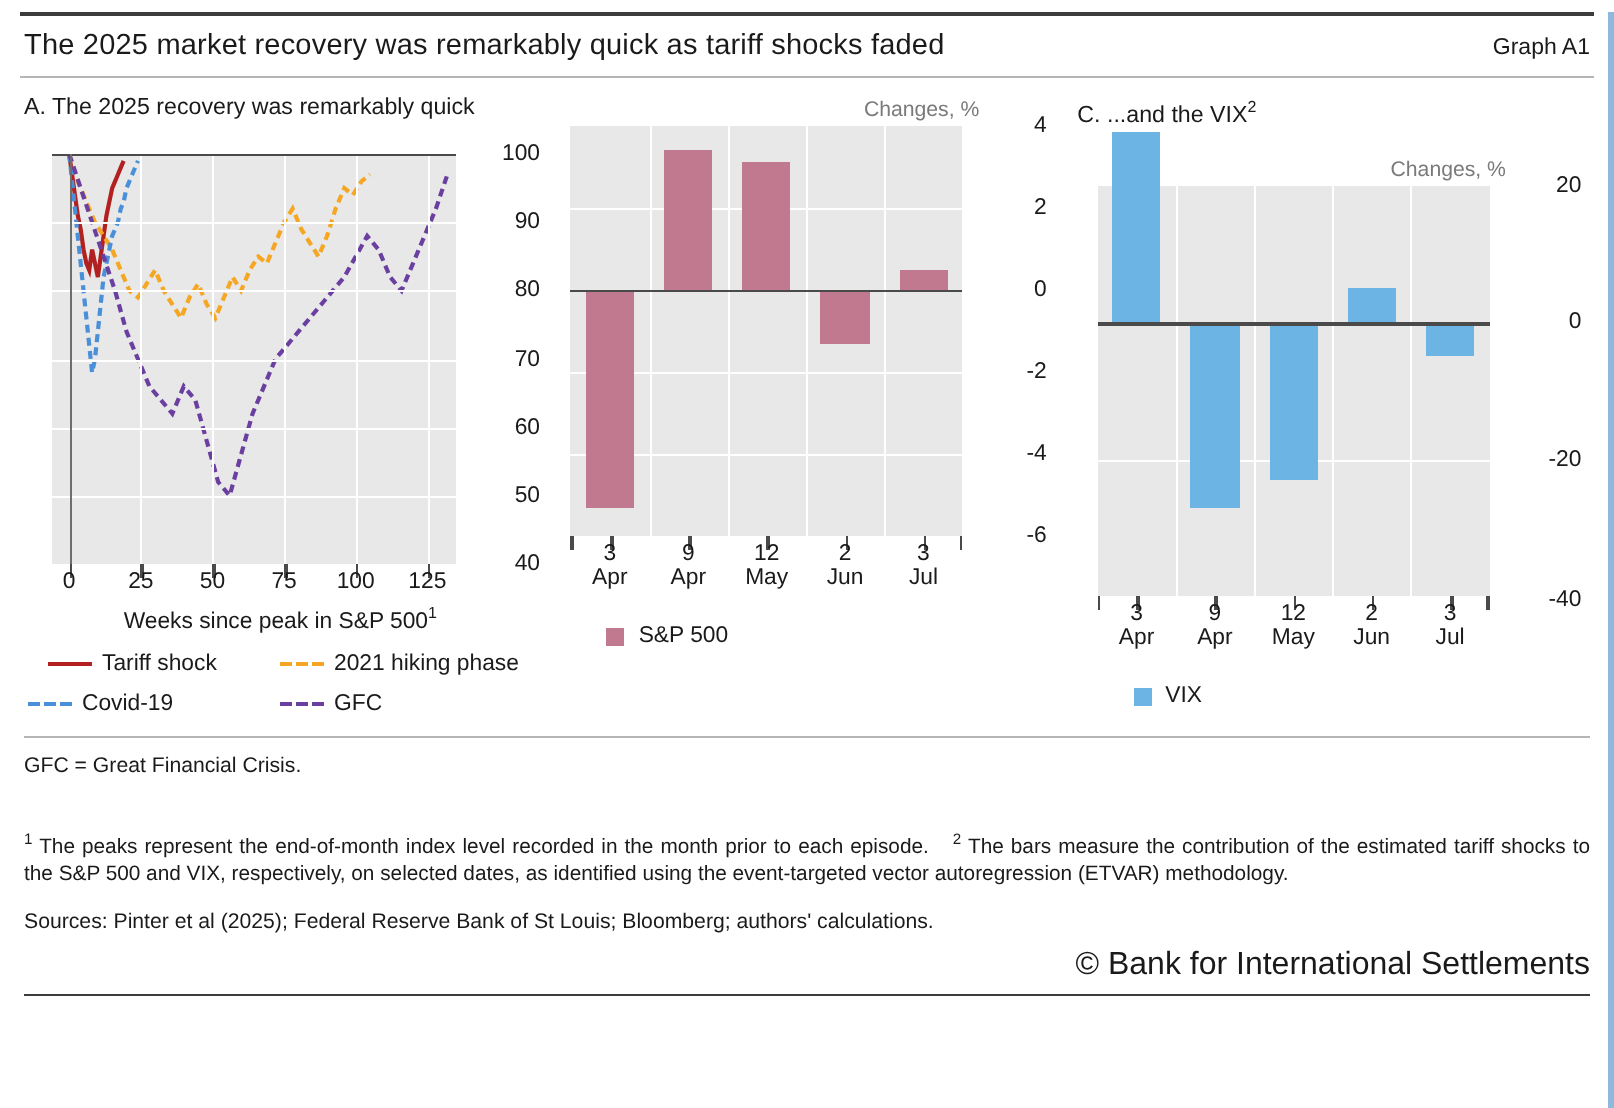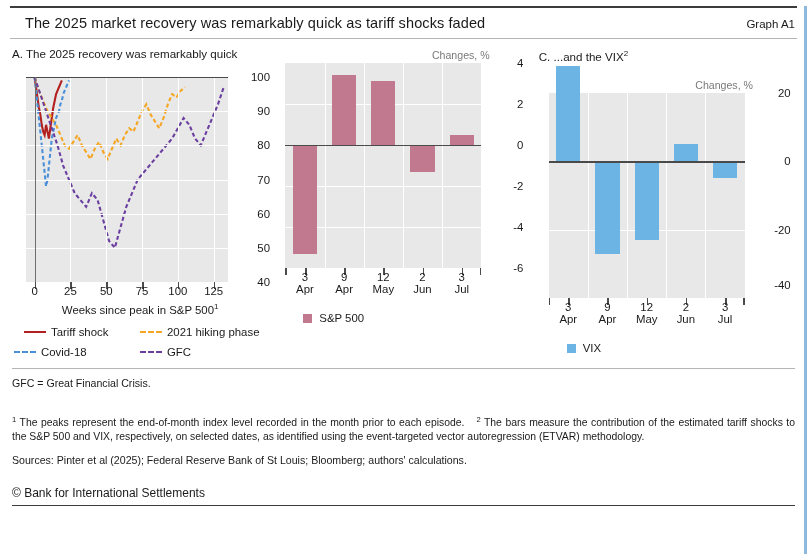--- a/index.html
+++ b/index.html
@@ -13,21 +13,21 @@
   }
   .page{position:relative;width:807px;height:554px;box-sizing:border-box;padding:0 10px;}
 
   
   .rule-top{height:2px;background:#3c3c3c;margin-top:6px;}
   .rule-thin{height:1px;background:#b5b5b5;margin-top:0;}
   .title-row{
     display:flex;align-items:baseline;justify-content:space-between;
     padding:7px 2px 7px 2px;
   }
-  .title{font-size:14.5px;font-weight:400;color:#1a1a1a;letter-spacing:.1px;margin-left:13px;}
+  .title{font-size:14.5px;font-weight:400;color:#1a1a1a;letter-spacing:.1px;}
   .graph-no{font-size:11.5px;color:#1a1a1a;white-space:nowrap;}
 
   
   .panels{display:flex;gap:0;margin-top:8px;}
   .panel{width:262px;position:relative;}
   .panel + .panel{margin-left:3px;}
   .panel-title{
     font-size:11.6px;line-height:14px;color:#1a1a1a;
     height:30px;padding-left:2px;
   }
@@ -81,21 +81,21 @@
   .foot{padding:0 2px;}
   .foot-line{height:1px;background:#b5b5b5;}
   .abbrev{font-size:10.6px;color:#1a1a1a;margin-top:8px;}
   .fnotes{
     font-size:10.4px;color:#1a1a1a;margin-top:24px;line-height:13.6px;
     text-align:justify;
   }
   .fnotes sup{font-size:7.6px;vertical-align:super;}
   .fn-gap{display:inline-block;width:12px;}
   .sources{font-size:10.6px;color:#1a1a1a;margin-top:10px;}
-  .copyright{font-size:12px;color:#1a1a1a;margin-top:20px;}
+  .copyright{font-size:16px;color:#1a1a1a;text-align:right;margin-top:7px;}
   .rule-bot{height:1.6px;background:#3c3c3c;margin-top:5px;}
   .right-edge{position:absolute;right:0;top:0;width:3px;height:554px;background:#8fb8dd;}
 </style>
 </head>
 <body>
 
 <div class="page">
 
   <div class="rule-top"></div>
 
@@ -169,21 +169,21 @@
           <div class="leg-item" style="left: 14px; top: 0px;">
             <span class="swatch-line" style="border-top-color: rgb(179, 32, 32);"></span>
             <span>Tariff shock</span>
           </div>
           <div class="leg-item" style="left: 130px; top: 0px;">
             <span class="swatch-dash" style="border-top-color: rgb(245, 166, 35);"></span>
             <span>2021 hiking phase</span>
           </div>
           <div class="leg-item" style="left: 4px; top: 20px;">
             <span class="swatch-dash" style="border-top-color: rgb(74, 144, 217);"></span>
-            <span>Covid-18</span>
+            <span>Covid-19</span>
           </div>
           <div class="leg-item" style="left: 130px; top: 20px;">
             <span class="swatch-dash" style="border-top-color: rgb(107, 63, 160);"></span>
             <span>GFC</span>
           </div>
         </div>
     </div>
 
     <div class="panel">
       <div class="unit">Changes, %</div>
@@ -251,21 +251,21 @@
             <div class="gridv" style="left: 156.8px;"></div>
             <div class="gridh" style="top: 136.667px;"></div>
             <div class="bar" style="left: 7.448px; width: 24.304px; top: -27.3333px; height: 95.6667px; background: rgb(108, 180, 228);"></div>
             <div class="bar" style="left: 46.648px; width: 24.304px; top: 68.3333px; height: 92.25px; background: rgb(108, 180, 228);"></div>
             <div class="bar" style="left: 85.848px; width: 24.304px; top: 68.3333px; height: 78.5833px; background: rgb(108, 180, 228);"></div>
             <div class="bar" style="left: 125.048px; width: 24.304px; top: 51.25px; height: 17.0833px; background: rgb(108, 180, 228);"></div>
             <div class="bar" style="left: 164.248px; width: 24.304px; top: 68.3333px; height: 17.0833px; background: rgb(108, 180, 228);"></div>
             <div class="zeroline" style="top: 68.3333px;"></div>
           </div>
         <div class="ylabels" id="ylabC" style="left:210px;width:44px;">
-            <div class="ylab" style="top: 192px;">-40</div>
+            <div class="ylab" style="top: 207px;">-40</div>
             <div class="ylab" style="top: 136.667px; text-align: right;">-20</div>
             <div class="ylab" style="top: 68.3333px;">0</div>
             <div class="ylab" style="top: 0px;">20</div>
           </div>
         <div class="ticks" id="tickC" style="left:12px;width:196px;top:205px;">
             <div class="tick" style="left: 0px;"></div>
             <div class="tick" style="left: 19.6px;"></div>
             <div class="tick" style="left: 58.8px;"></div>
             <div class="tick" style="left: 98px;"></div>
             <div class="tick" style="left: 137.2px;"></div>

